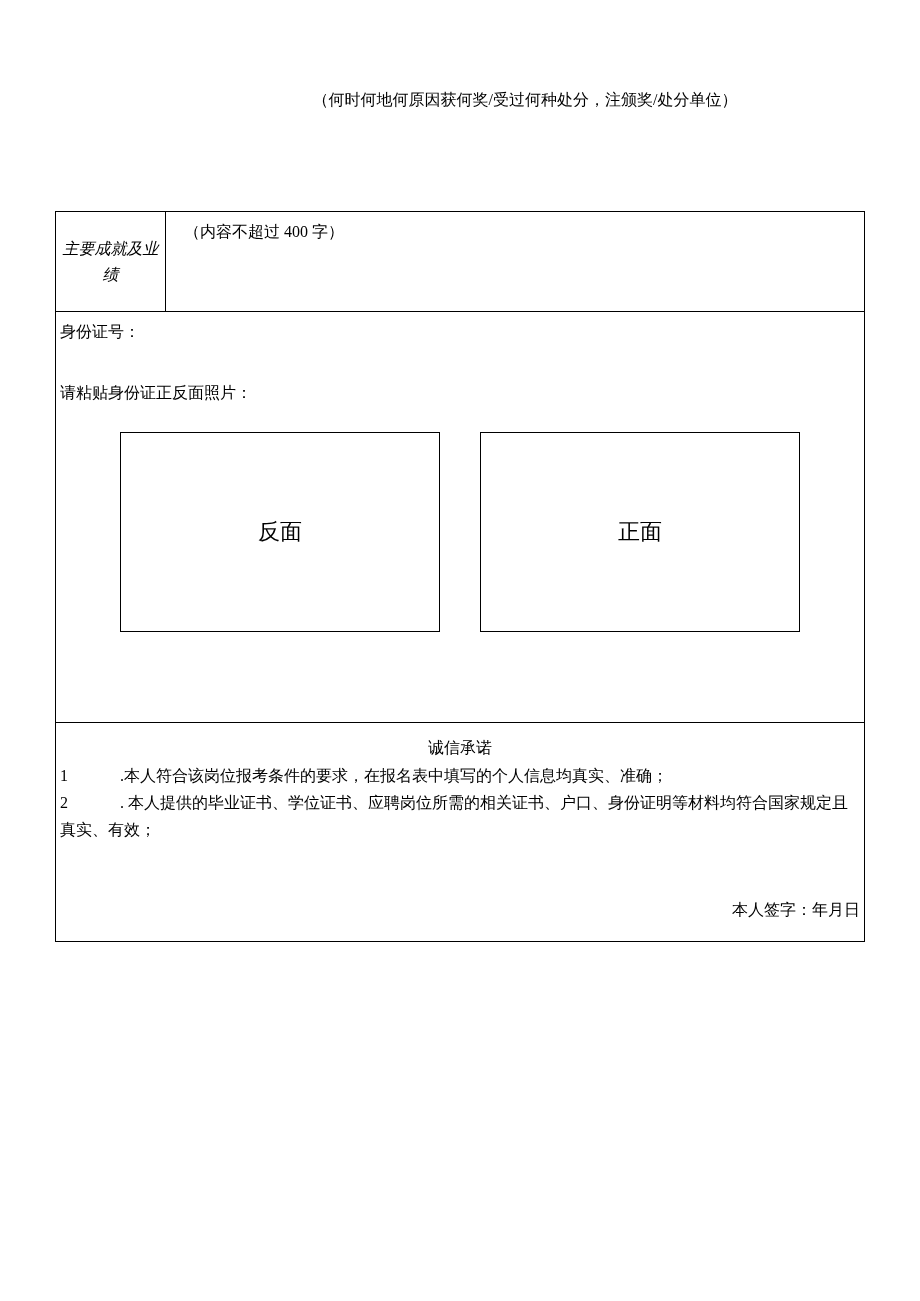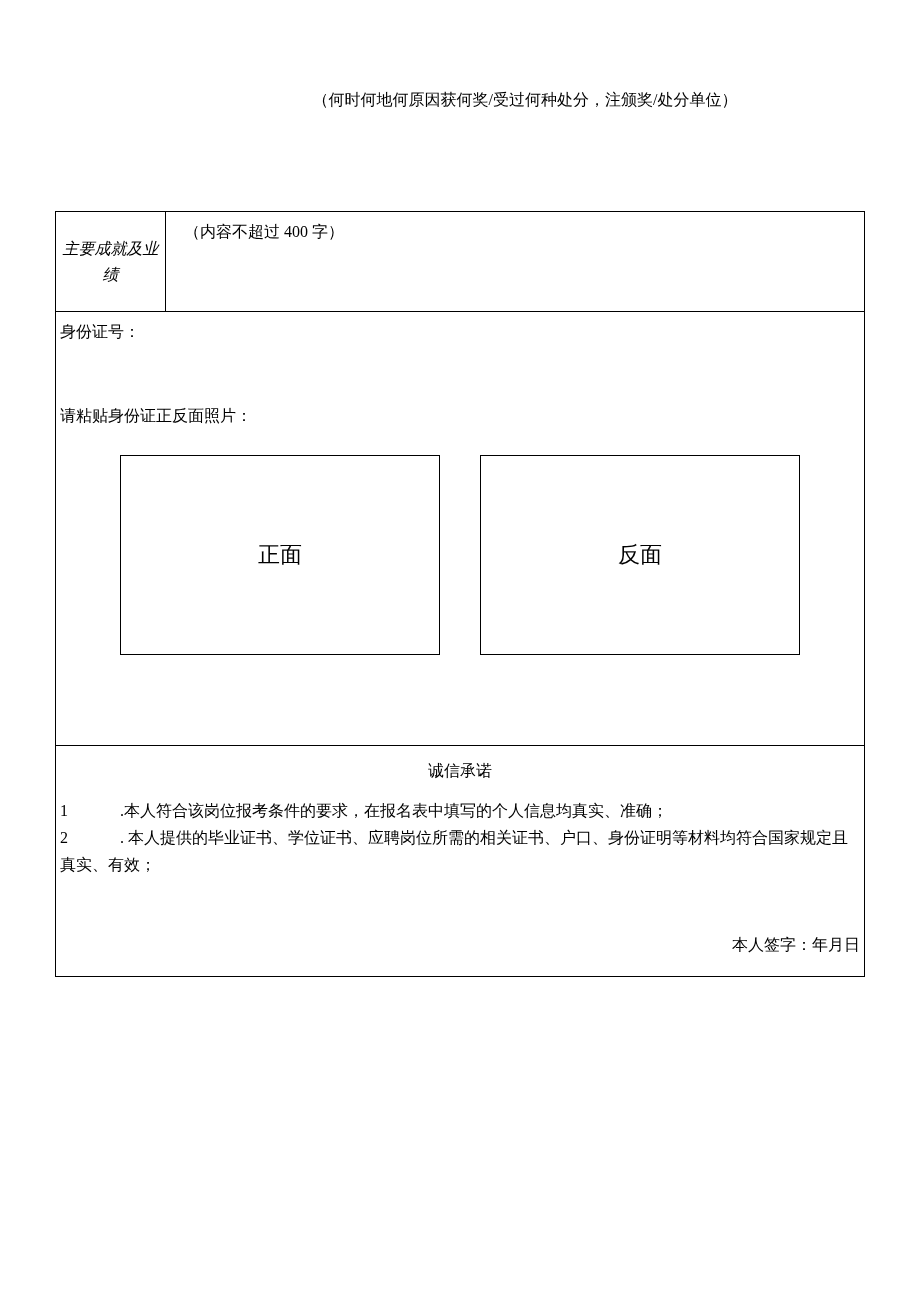--- a/index.html
+++ b/index.html
@@ -39,21 +39,21 @@
     }
     .row1-right {
       flex: 1;
       padding: 10px 18px;
     }
     .row2 {
       border-bottom: 1px solid #000;
       padding: 10px 4px 30px 4px;
     }
     .id-label {
-      margin-bottom: 63px;
+      margin-bottom: 40px;
     }
     .paste-label {
       margin-bottom: 28px;
     }
     .photo-boxes {
       display: flex;
       gap: 40px;
       padding: 0 60px 60px 60px;
     }
     .photo-box {
@@ -63,21 +63,21 @@
       display: flex;
       align-items: center;
       justify-content: center;
       font-size: 22px;
     }
     .row3 {
       padding: 15px 4px 20px 4px;
     }
     .pledge-title {
       text-align: center;
-      margin-bottom: 15px;
+      margin-bottom: 3px;
     }
     .pledge-item {
       line-height: 1.7;
     }
     .pledge-num {
       display: inline-block;
       width: 60px;
     }
     .signature-line {
       margin-top: 56px;
@@ -101,24 +101,24 @@
     <div class="row1-right">
       <span>（内容不超过 400 字）</span>
     </div>
   </div>
 
   <div class="row2">
     <div class="id-label">身份证号：</div>
     <div class="paste-label">请粘贴身份证正反面照片：</div>
     <div class="photo-boxes">
       <div class="photo-box">
-        <span>正面</span>
+        <span>反面</span>
       </div>
       <div class="photo-box">
-        <span>反面</span>
+        <span>正面</span>
       </div>
     </div>
   </div>
 
   <div class="row3">
     <div class="pledge-title">诚信承诺</div>
     <div class="pledge-item">
       <span class="pledge-num">1</span><span>.本人符合该岗位报考条件的要求，在报名表中填写的个人信息均真实、准确；</span>
     </div>
     <div class="pledge-item">

